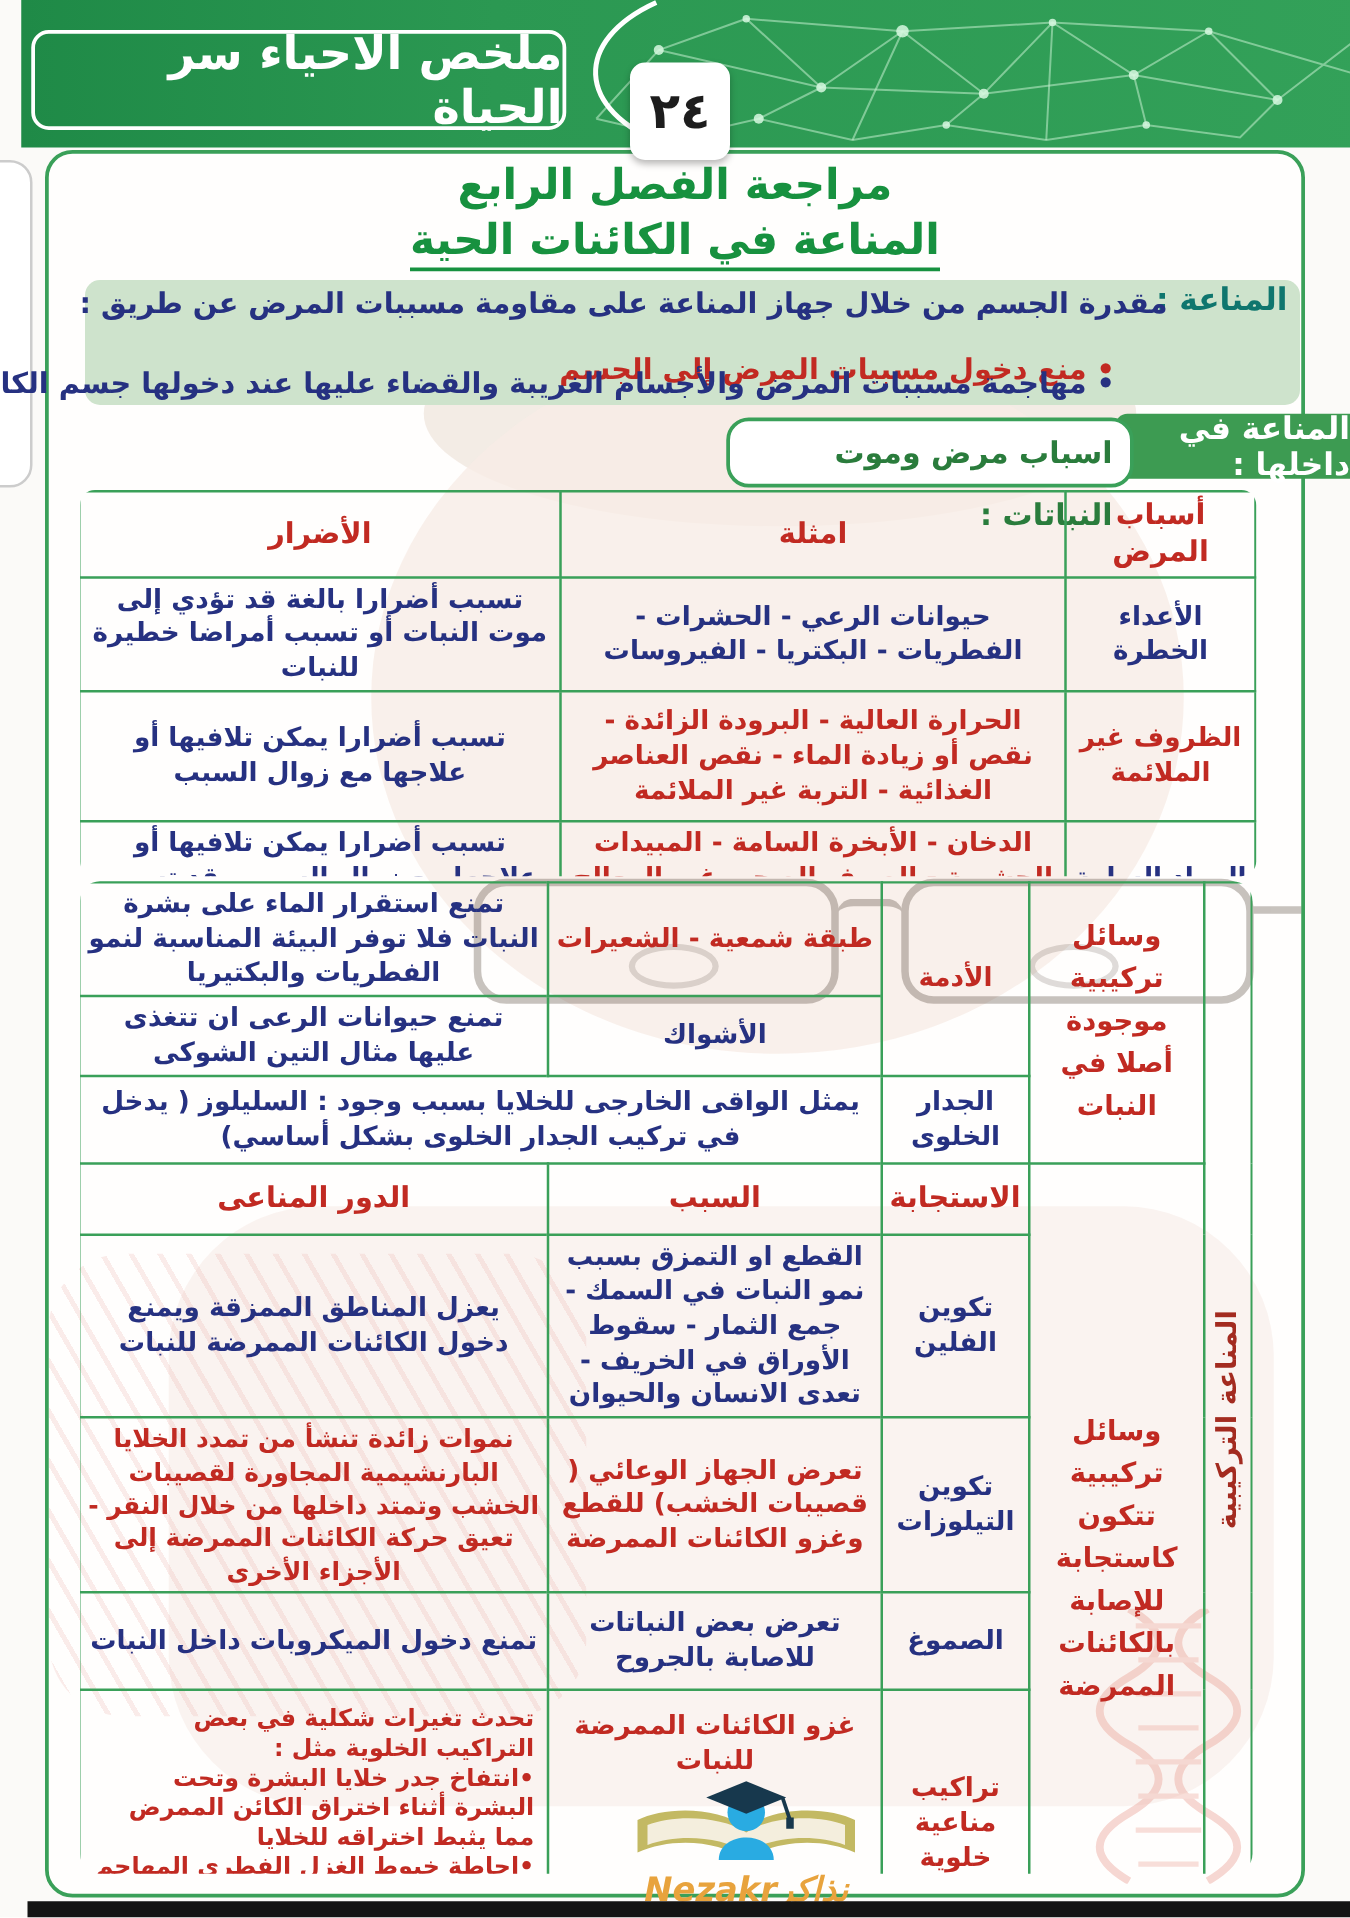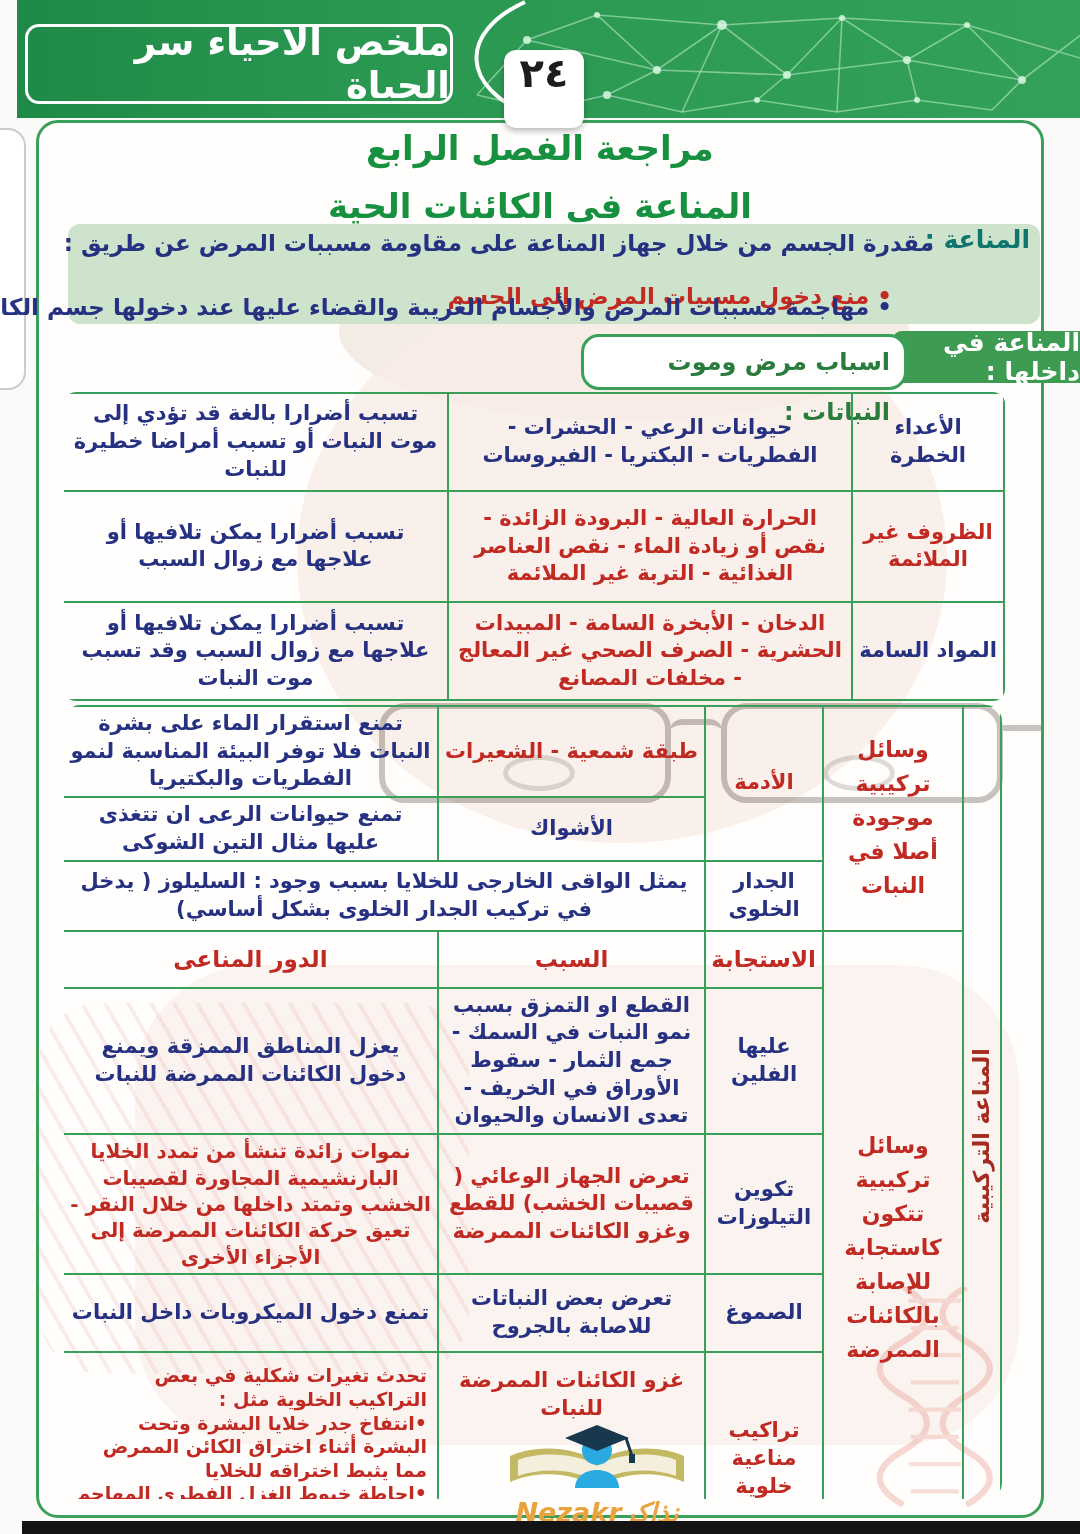--- a/index.html
+++ b/index.html
@@ -9,21 +9,21 @@
 
   
   .header-bar { position:absolute; left:17px; top:0; width:1080px; height:118px;
     background:linear-gradient(90deg,#1f8a47 0%, #2b9852 35%, #33a159 100%); z-index:2; }
   .mesh { position:absolute; right:0; top:0; width:650px; height:118px; }
   .brand-box { position:absolute; left:8px; top:24px; width:428px; height:80px;
     border:3px solid #ffffff; border-radius:14px; display:flex; align-items:center; justify-content:center;
     color:#ffffff; font-size:37px; letter-spacing:-1px; direction:rtl; }
   .arc-svg { position:absolute; left:420px; top:0; width:120px; height:118px; }
   .page-tab { position:absolute; left:504px; top:50px; width:80px; height:78px; background:#ffffff;
-    border-radius:12px; box-shadow:0 3px 6px rgba(0,0,0,.28); display:flex; align-items:flex-start; justify-content:center;
+    border-radius:12px; box-shadow:0 3px 6px rgba(0,0,0,.28); display:flex; align-items:center; justify-content:center;
     font-size:40px; color:#1d1d1d; z-index:4; }
 
   
   .content { position:absolute; left:36px; top:120px; width:1008px; height:1398px; background:#fffefd;
     border:3px solid #3aa059; border-radius:22px; overflow:hidden; z-index:1; }
   .left-artifact { position:absolute; left:-30px; top:128px; width:56px; height:262px; background:#ffffff;
     border:2px solid #cccccc; border-radius:18px; z-index:0; }
 
   
   .watermark { position:absolute; inset:0; z-index:0; pointer-events:none; }
@@ -36,21 +36,21 @@
   .lens { position:absolute; top:8px; height:100px; border:6px solid #4a3a2e; border-radius:26px; }
   .lens.l1 { left:10px; width:292px; } .lens.l2 { left:352px; width:282px; }
   .bridge { position:absolute; left:300px; top:24px; width:54px; height:26px; border-top:6px solid #4a3a2e; border-radius:14px 14px 0 0; }
   .g-arm { position:absolute; left:632px; top:30px; width:58px; height:6px; background:#4a3a2e; }
   .eye { position:absolute; width:72px; height:36px; border:5px solid rgba(60,45,35,.55); border-radius:50%; top:46px; }
   .eye.e1 { left:118px; } .eye.e2 { left:96px; }
   .wm-dna { position:absolute; left:826px; top:1164px; width:150px; height:220px; opacity:.45; }
 
   
   .title1 { position:absolute; left:36px; top:128px; width:1008px; text-align:center; color:#17913f; font-size:34px; z-index:3; }
-  .title2 { position:absolute; left:36px; top:172px; width:1008px; text-align:center; font-size:34px; z-index:3;margin-top:14px; }
+  .title2 { position:absolute; left:36px; top:172px; width:1008px; text-align:center; font-size:34px; z-index:3; }
   .title2 span { color:#17913f; border-bottom:3px solid #17913f; padding-bottom:2px; }
 
   
   .def-box { position:absolute; left:68px; top:224px; width:972px; height:100px; background:#cee3cc; border-radius:12px; z-index:3; }
   .def-label { position:absolute; right:10px; top:1px; color:#0f766e; font-size:25px; }
   .def-intro { position:absolute; right:106px; top:6px; color:#263181; font-size:23px; white-space:nowrap; }
   .def-b1 { position:absolute; right:148px; top:39px; color:#c22a22; font-size:23px; white-space:nowrap;margin-top:20px; }
   .def-b2 { position:absolute; right:148px; top:70px; color:#263181; font-size:23px; white-space:nowrap; }
 
   
@@ -172,20 +172,25 @@
   <div class="sub-box">اسباب مرض وموت النباتات :</div>
 
   <div class="tblwrap t1">
     <table>
       <colgroup>
           <col style="width:152px">
           <col style="width:404px">
           <col style="width:385px">
         </colgroup>
       <tbody>
+          <tr style="height:52px">
+        <td class="red hdr">أسباب المرض</td>
+        <td class="red hdr">امثلة</td>
+        <td class="red hdr">الأضرار</td>
+      </tr>
       <tr style="height:73px">
         <td class="navy">الأعداء الخطرة</td>
         <td class="navy">حيوانات الرعي - الحشرات - الفطريات - البكتريا - الفيروسات</td>
         <td class="navy">تسبب أضرارا بالغة قد تؤدي إلى موت النبات أو تسبب أمراضا خطيرة للنبات</td>
       </tr>
       <tr style="height:104px">
         <td class="red">الظروف غير الملائمة</td>
         <td class="red">الحرارة العالية - البرودة الزائدة - نقص أو زيادة الماء - نقص العناصر الغذائية - التربة غير الملائمة</td>
         <td class="navy">تسبب أضرارا يمكن تلافيها أو علاجها مع زوال السبب</td>
       </tr>
@@ -225,21 +230,21 @@
         <td class="navy">الجدار الخلوى</td>
         <td colspan="2" class="navy">يمثل الواقى الخارجى للخلايا بسبب وجود : السليلوز ( يدخل في تركيب الجدار الخلوى بشكل أساسي)</td>
       </tr>
       <tr style="height:57px">
         <td rowspan="5" class="red wasael">وسائل تركيبية تتكون كاستجابة للإصابة بالكائنات الممرضة</td>
         <td class="red hdr">الاستجابة</td>
         <td class="red hdr">السبب</td>
         <td class="red hdr">الدور المناعى</td>
       </tr>
       <tr style="height:130px">
-        <td class="navy">عليها الفلين</td>
+        <td class="navy">تكوين الفلين</td>
         <td class="navy">القطع او التمزق بسبب نمو النبات في السمك - جمع الثمار - سقوط الأوراق في الخريف - تعدى الانسان والحيوان</td>
         <td class="navy">يعزل المناطق الممزقة ويمنع دخول الكائنات الممرضة للنبات</td>
       </tr>
       <tr style="height:127px">
         <td class="navy">تكوين التيلوزات</td>
         <td class="red">تعرض الجهاز الوعائي ( قصيبات الخشب) للقطع وغزو الكائنات الممرضة</td>
         <td class="red" style="font-size:20px">نموات زائدة تنشأ من تمدد الخلايا البارنشيمية المجاورة لقصيبات الخشب وتمتد داخلها من خلال النقر - تعيق حركة الكائنات الممرضة إلى الأجزاء الأخرى</td>
       </tr>
       <tr style="height:78px">
         <td class="navy">الصموغ</td>

